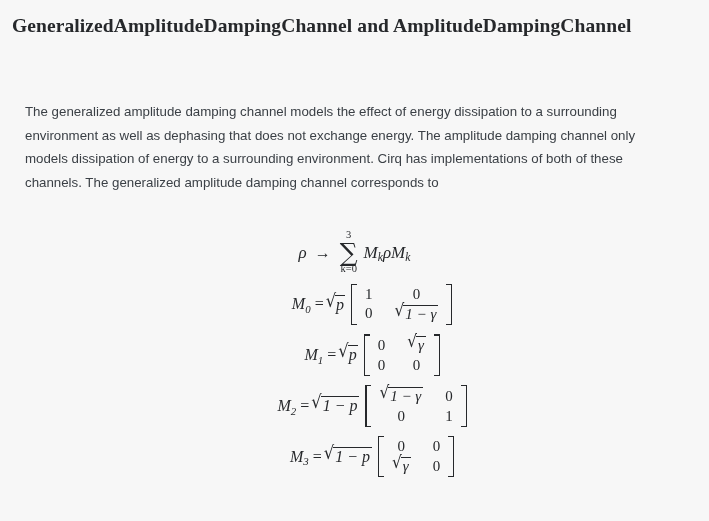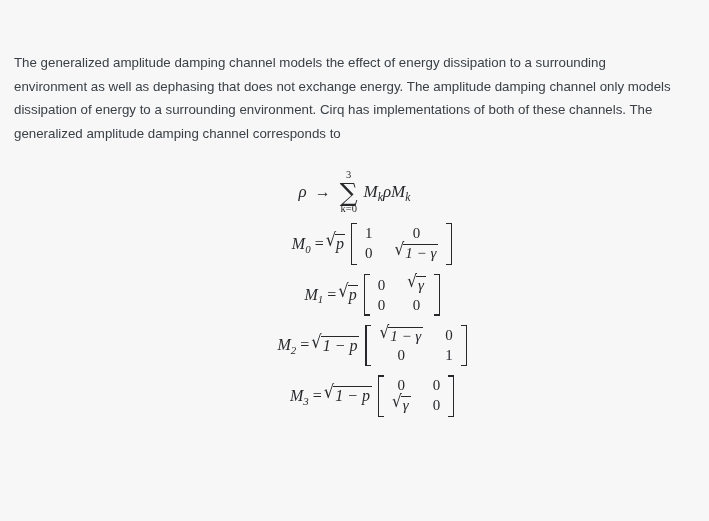--- a/index.html
+++ b/index.html
@@ -30,21 +30,21 @@
     margin: 0;
     padding: 14px 0 0 0;
     letter-spacing: 0.1px;
     line-height: 1.25;
   }
   .body-text {
     font-family: "Liberation Sans", sans-serif;
     font-size: 13.3px;
     line-height: 23.5px;
     color: #3b4046;
-    margin: 1px;
+    margin: 12px;
     padding: 50px 8px 0 1px;
     max-width: 666px;
   }
   .math-block {
     margin: 0;
     padding: 24px 0 0 0;
     font-family: "Liberation Serif", serif;
     color: #26282b;
   }
   .mi { font-style: italic; }
@@ -148,20 +148,21 @@
   }
   .mgrid.two { grid-template-columns: auto auto; }
   .cell { font-style: italic; }
   .cell.num { font-style: normal; }
 </style>
 </head>
 <body>
 
 <div class="page">
 
+  <h1 class="doc-title">GeneralizedAmplitudeDampingChannel and AmplitudeDampingChannel</h1>
 
   <p class="body-text">The generalized amplitude damping channel models the effect of energy dissipation to a surrounding environment as well as dephasing that does not exchange energy. The amplitude damping channel only models dissipation of energy to a surrounding environment. Cirq has implementations of both of these channels. The generalized amplitude damping channel corresponds to</p>
 
   <div class="math-block">
 
     <div class="sum-line">
       <span class="mi">ρ</span>
       <span class="arrow">→</span>
       <span class="bigsum">
         <span class="lim-top">3</span>

